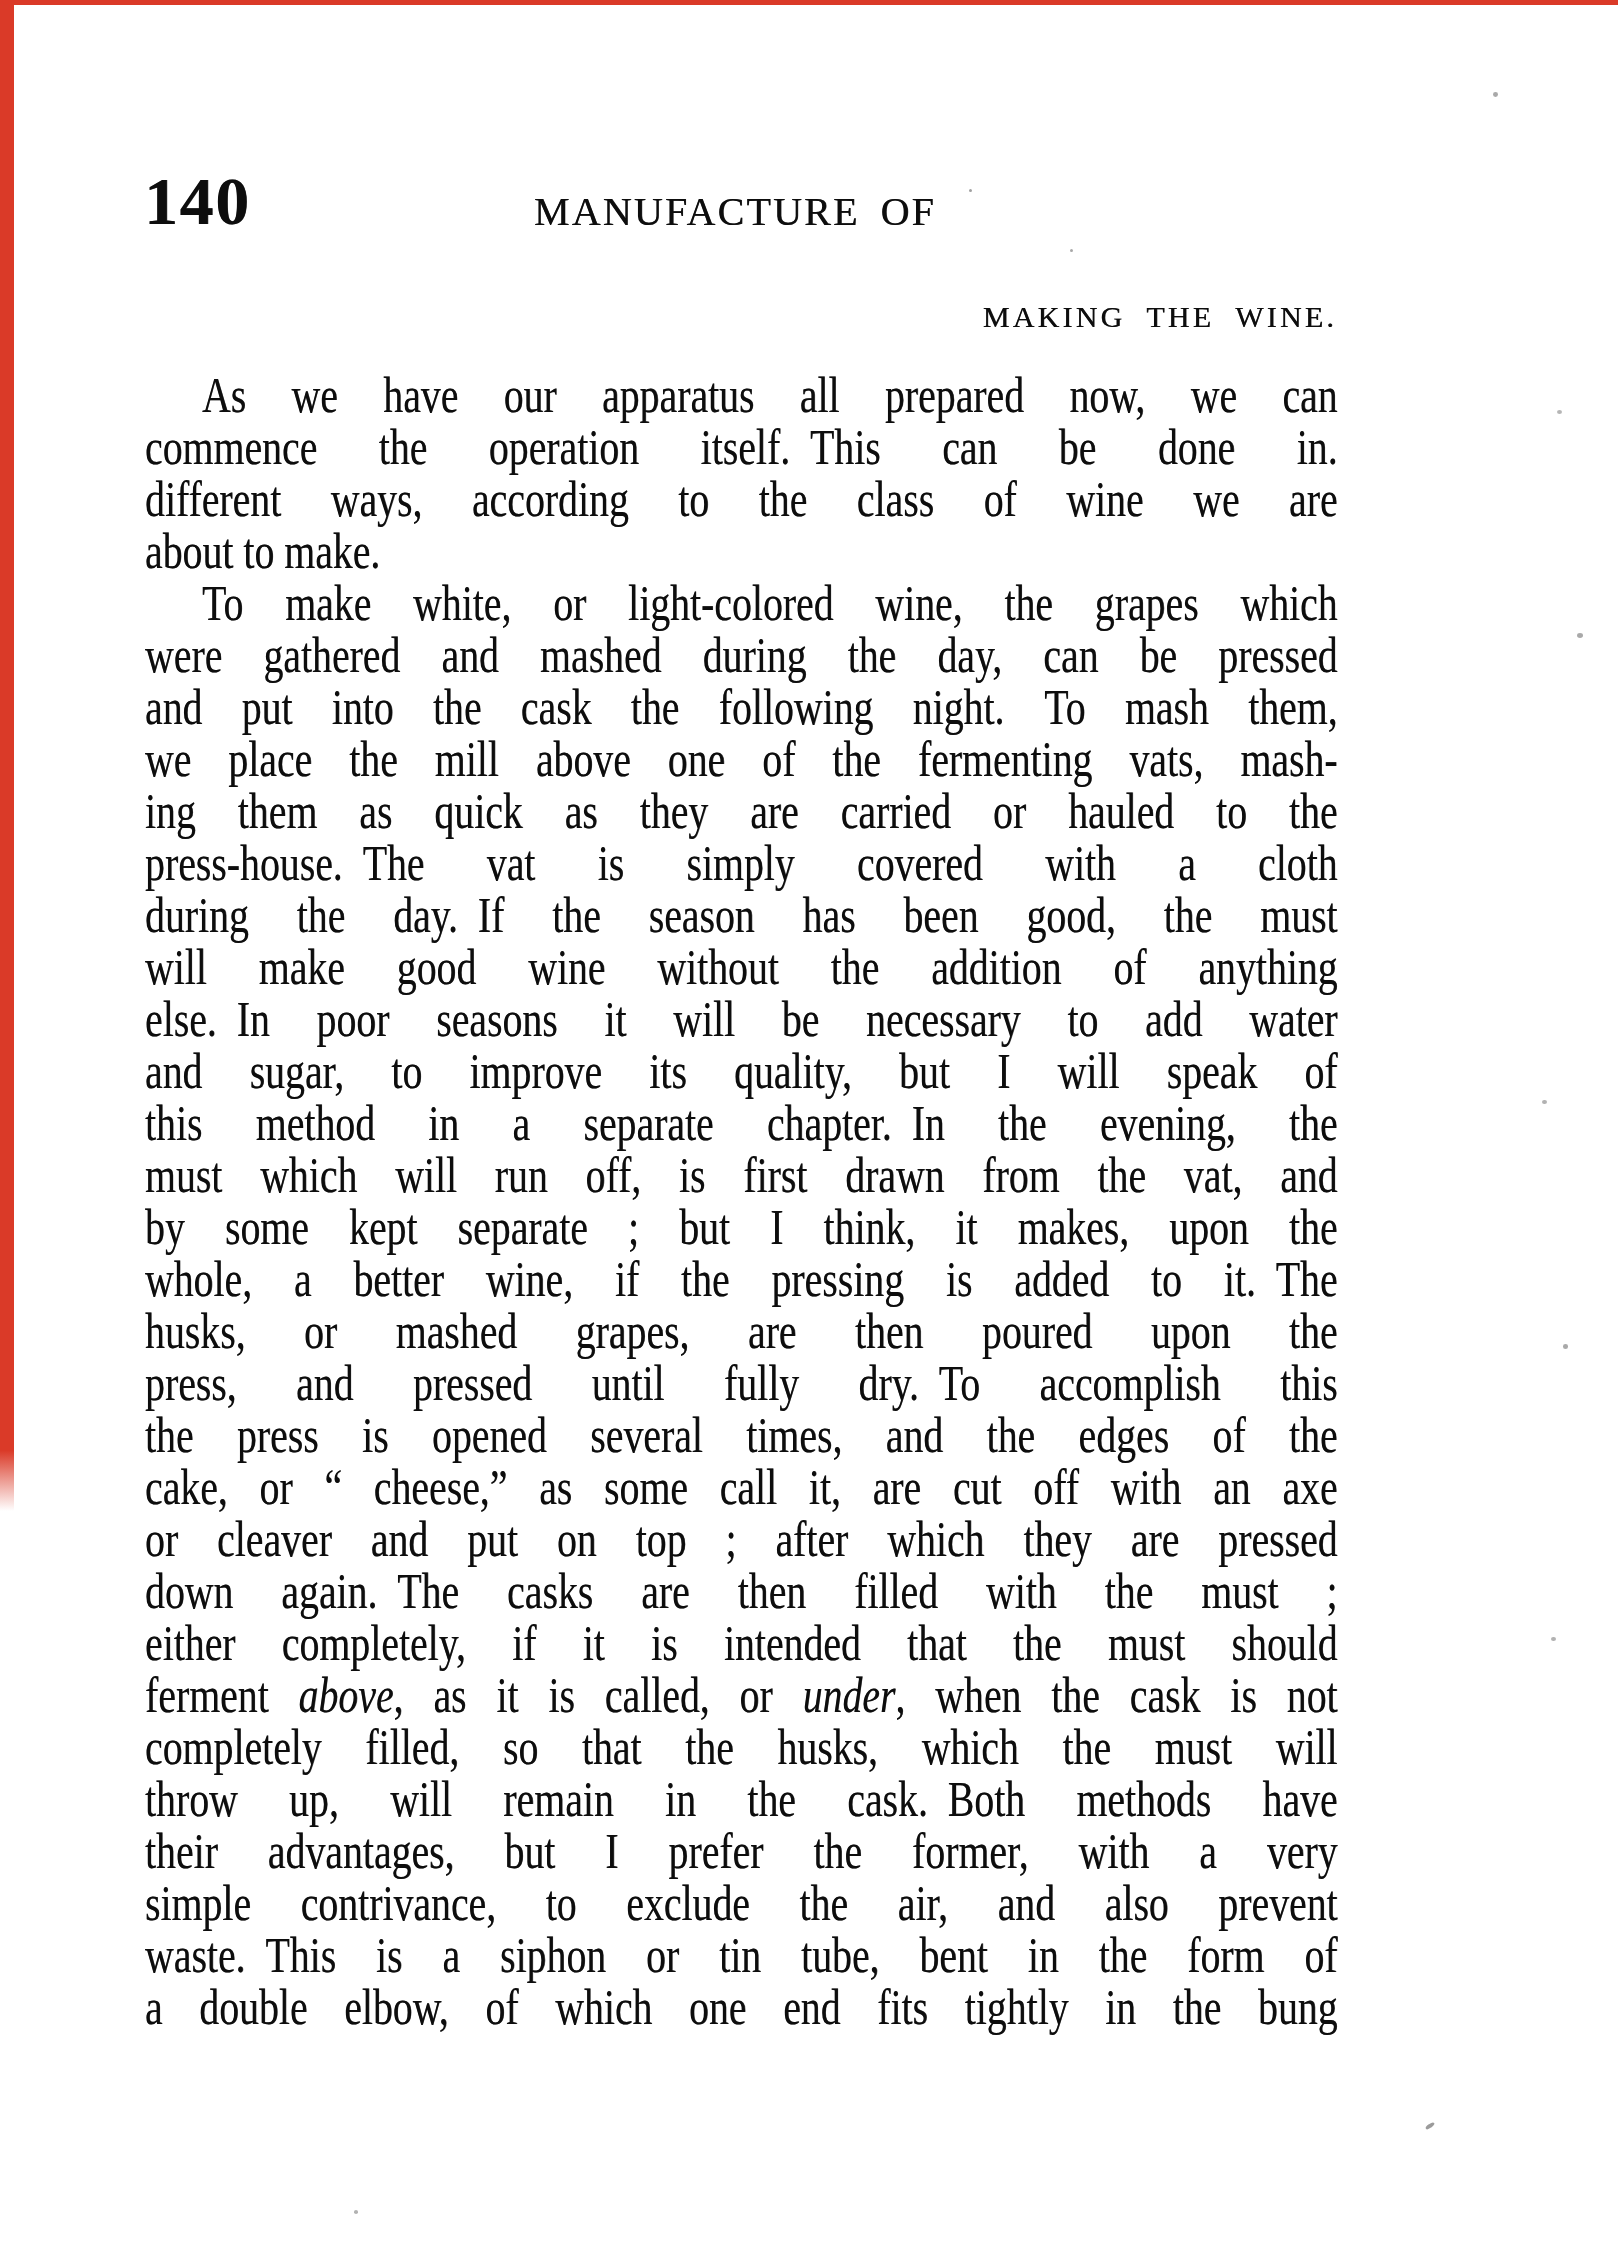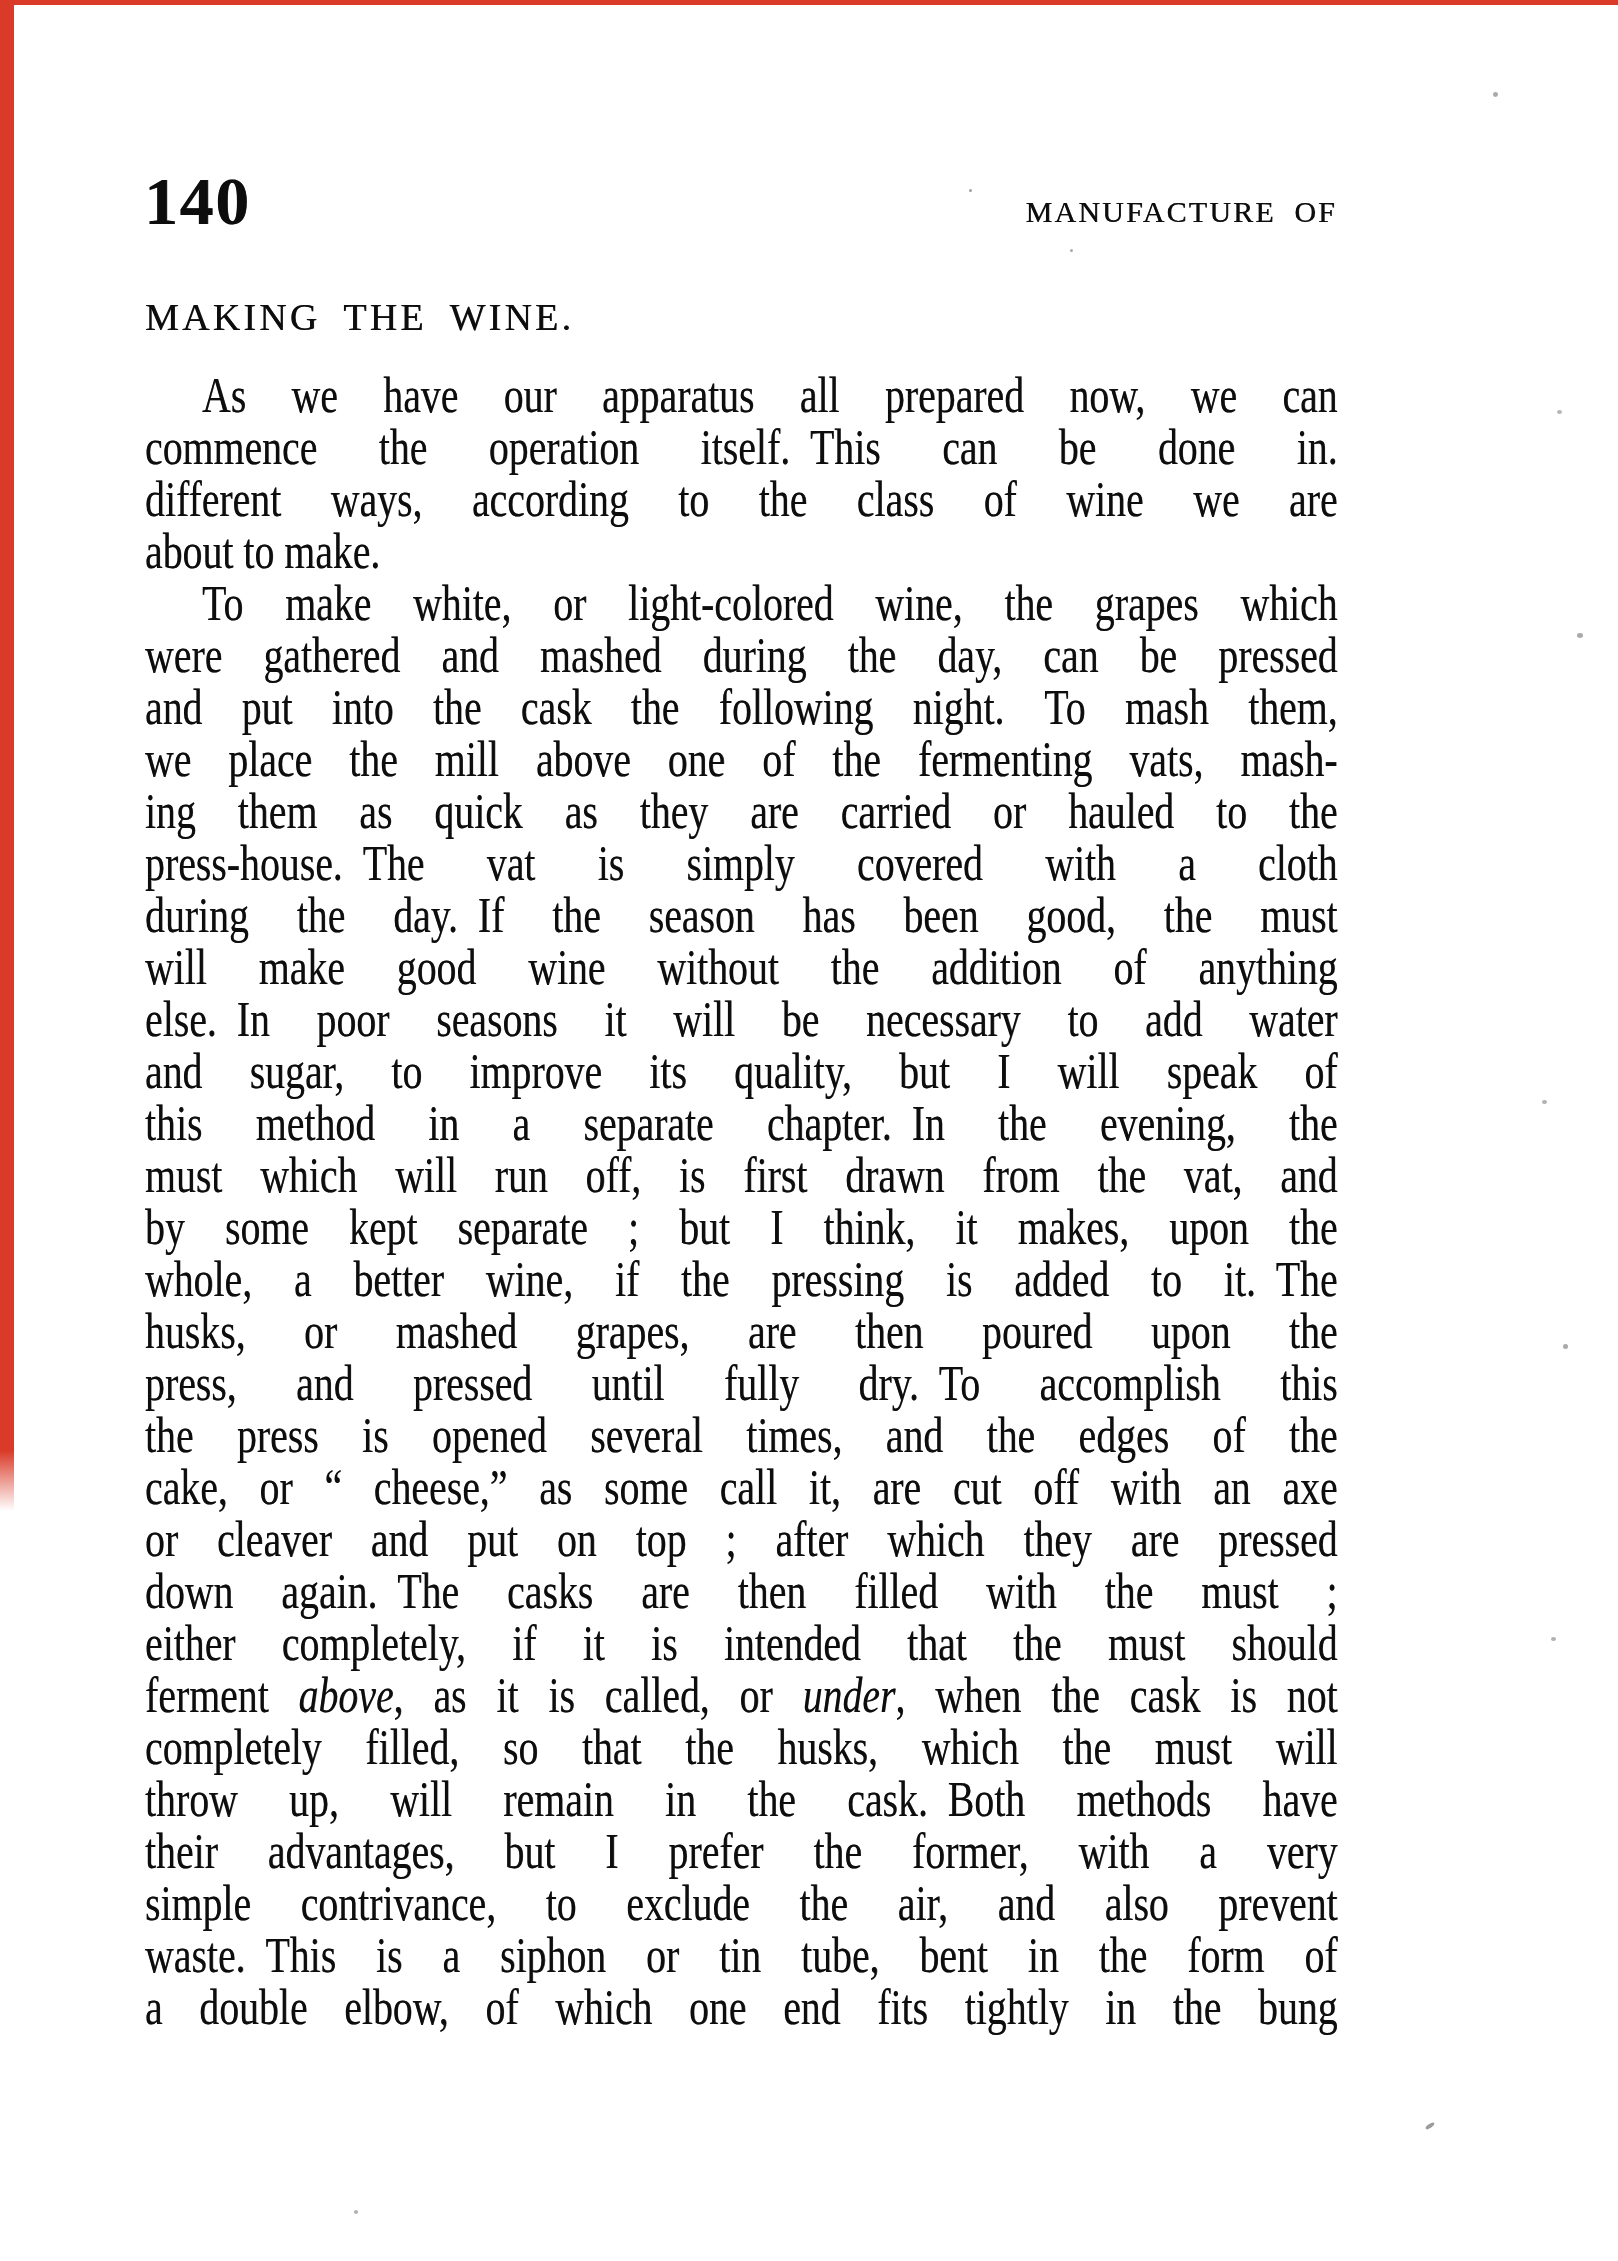--- a/index.html
+++ b/index.html
@@ -12,30 +12,30 @@
     color: #0d0d0d;
   }
   .artifact { position: absolute; left: 0; top: 0; }
   #page-number {
     position: absolute; left: 144px; top: 174px;
     font-size: 68px; font-weight: bold; line-height: 54px;
     letter-spacing: 1.6px;
     text-shadow: 0.4px 0 0 rgba(0,0,0,0.7);
   }
   #running-header {
-    position: absolute; left: 145px; top: 197px; width: 1192px;
-    text-align: right;
-    font-size: 30px; line-height: 30px;
+    position: absolute; left: 139px; top: 197px; width: 1192px;
+    text-align: center;
+    font-size: 40px; line-height: 30px;
     letter-spacing: 2.2px; word-spacing: 8.7px;
     text-shadow: 0.4px 0 0 rgba(0,0,0,0.8);
   }
   #section-heading {
     position: absolute; left: 145px; top: 302px; width: 1192px;
-    text-align: left;
-    font-size: 38px; line-height: 30px;
+    text-align: right;
+    font-size: 30px; line-height: 30px;
     letter-spacing: 3.2px; word-spacing: 10.8px;
     text-shadow: 0.4px 0 0 rgba(0,0,0,0.8);
   }
   #body-text {
     position: absolute; left: 145px; top: 369px;
     width: 1529px;                 
     transform: scaleX(0.78);       
     transform-origin: 0 0;
     font-size: 51px; line-height: 52px;
     text-shadow: 0.4px 0.2px 0 rgba(0,0,0,0.6);

